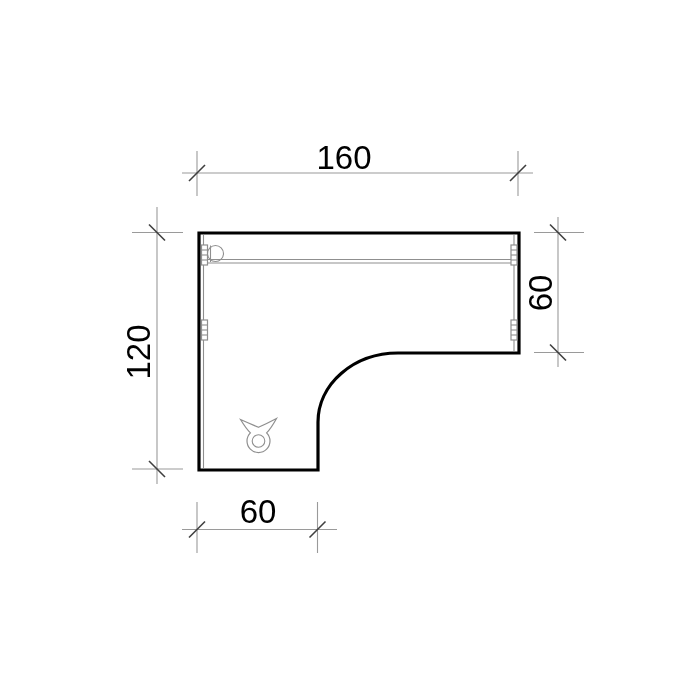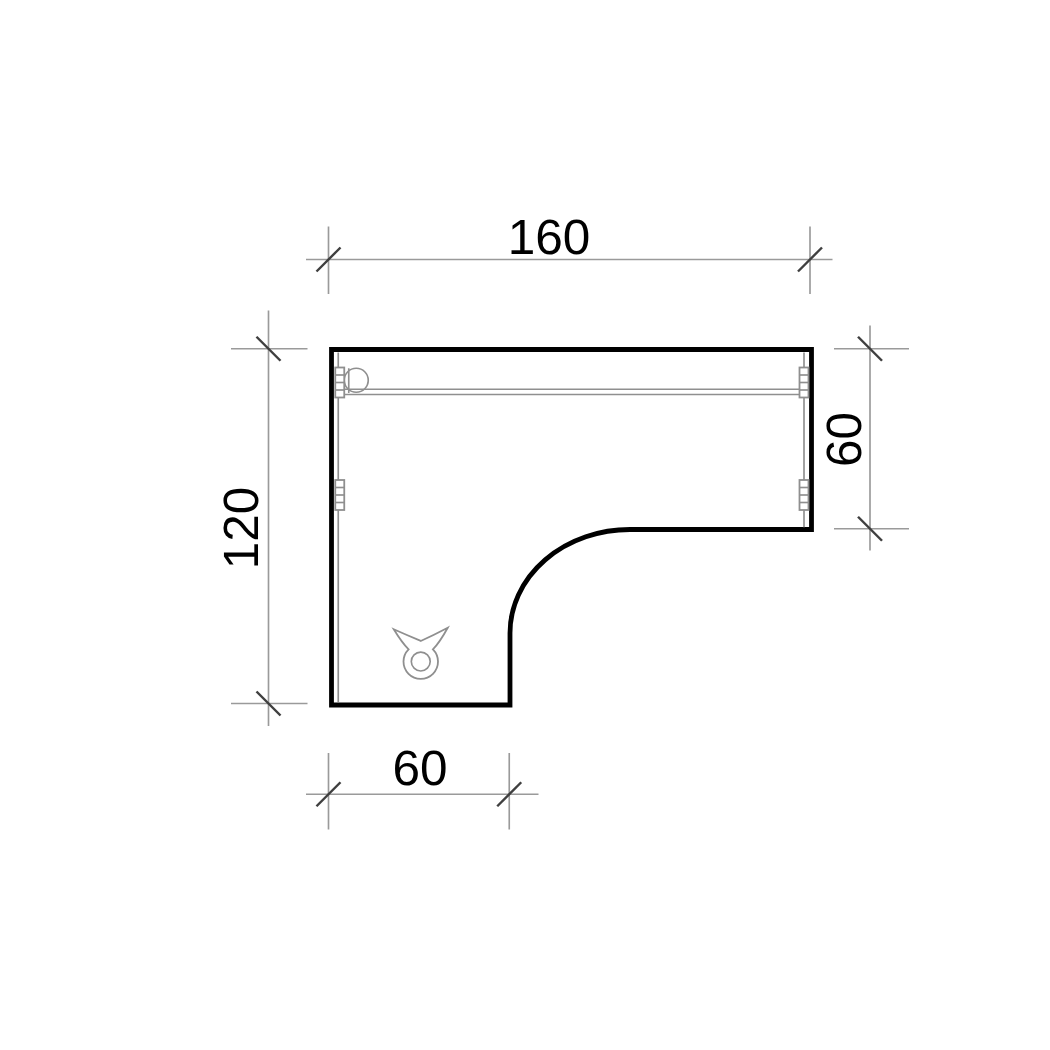--- a/index.html
+++ b/index.html
@@ -7,21 +7,20 @@
     padding: 0;
     background: #ffffff;
   }
   .canvas {
     position: relative;
     width: 624px;
     height: 700px;
     background: #ffffff;
     overflow: hidden;
     font-family: "Liberation Sans", sans-serif;
-    padding-left: 22px;
   }
   svg text {
     font-family: "Liberation Sans", sans-serif;
     font-size: 33px;
     fill: #000000;
   }
   .outline {
     stroke: #000000;
     stroke-width: 3.2;
     fill: none;

